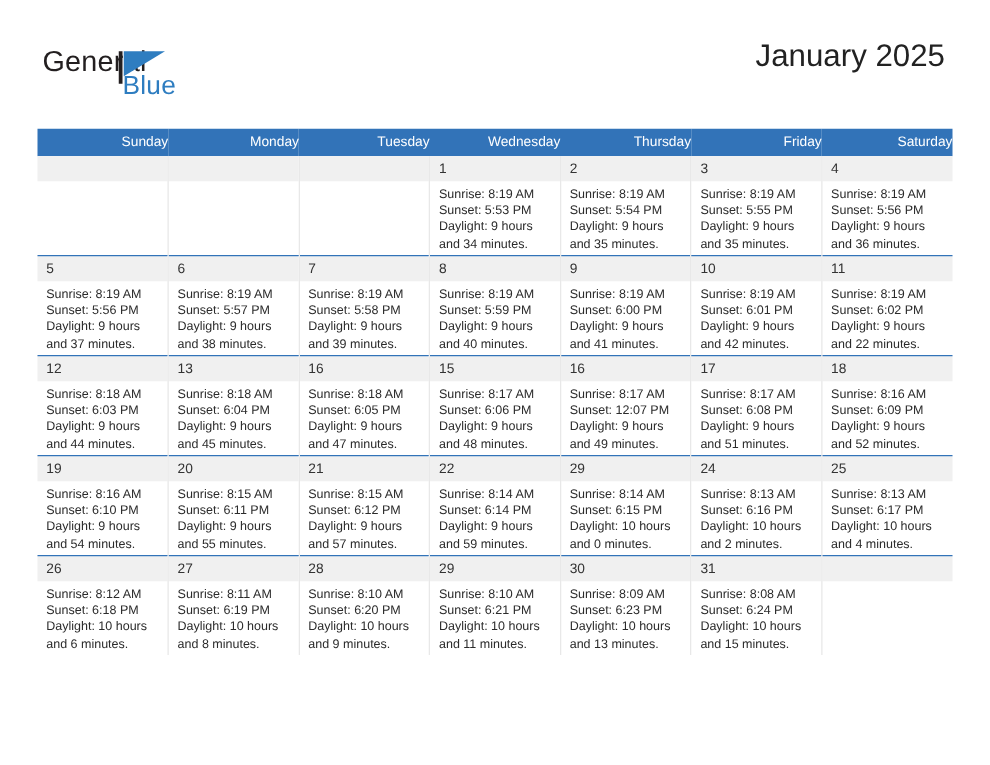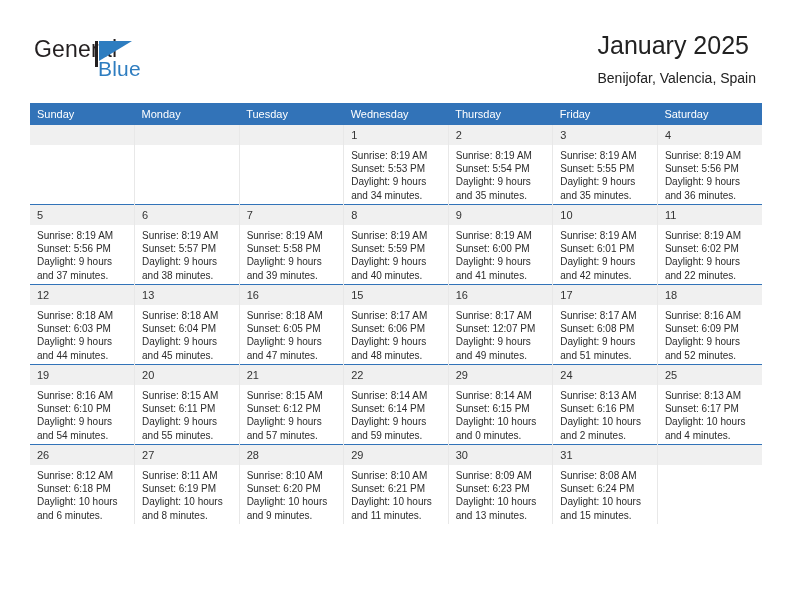--- a/index.html
+++ b/index.html
@@ -100,21 +100,21 @@
     top: 103px;
     width: 732px;
     border-collapse: collapse;
     table-layout: fixed;
   }
   .calendar th {
     background: #3273b8;
     color: #ffffff;
     font-size: 11px;
     font-weight: normal;
-    text-align: left;
+    text-align: right;
     padding: 5px 0 5px 7px;
     height: 11px;
     border: none;
   }
   .calendar td {
     vertical-align: top;
     padding: 0;
     border-left: 1px solid #e8e8e8;
     border-top: 1px solid #3273b8;
     height: 79px;
@@ -158,21 +158,20 @@
   <div class="top">
     <div class="logo">
       <span class="logo-general">General</span>
       <span class="logo-bar"></span>
       <span class="logo-flag"></span>
       <span class="logo-blue">Blue</span>
     </div>
 
     <div class="titles">
       <div class="cal-title">January 2025</div>
-      <div class="cal-subtitle">Benijofar, Valencia, Spain</div>
     </div>
   </div>
 
   <table class="calendar">
     <thead>
       <tr>
         <th>Sunday</th>
         <th>Monday</th>
         <th>Tuesday</th>
         <th>Wednesday</th>

